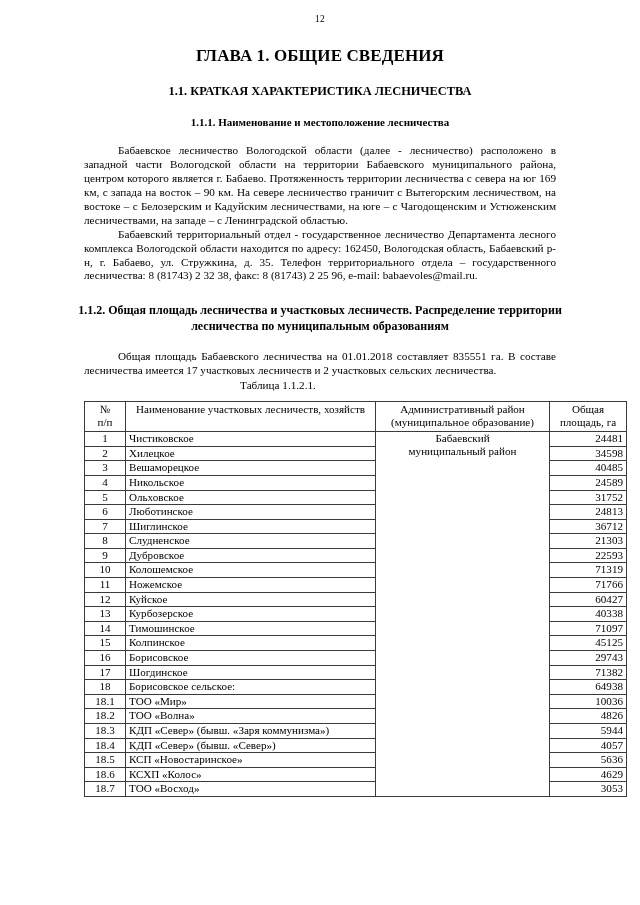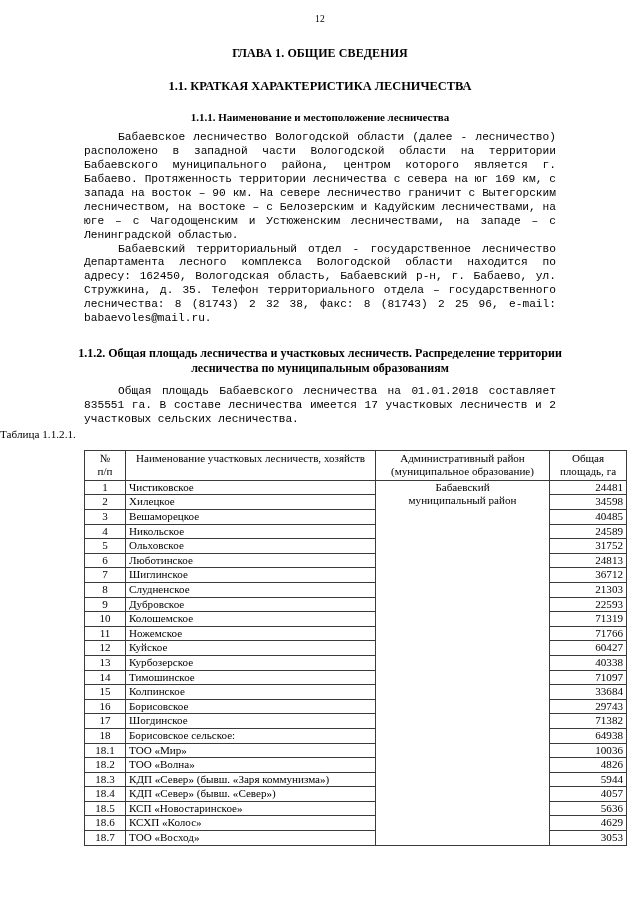--- a/index.html
+++ b/index.html
@@ -25,21 +25,21 @@
   }
   .page-number {
     text-align: center;
     font-size: 9.5px;
     margin-top: 14px;
     letter-spacing: .2px;
   }
   .chapter-title {
     text-align: center;
     font-weight: bold;
-    font-size: 12px;
+    font-size: 17px;
     margin-top: 22px;
     letter-spacing: .1px;
   }
   .section-title {
     text-align: center;
     font-weight: bold;
     font-size: 12.4px;
     margin-top: 18px;
   }
   .subsection-title {
@@ -50,37 +50,36 @@
   }
   .subsection-title-block {
     font-weight: bold;
     font-size: 12px;
     margin-top: 20px;
     text-align: center;
     padding: 0 62px;
     line-height: 1.28;
   }
   .body-block {
-    margin-top: 8px;
+    margin-top: 16px;
     padding: 0 84px 0 84px;
-    font-family: Liberation Mono, monospace;
   }
   p.para {
     margin: 0;
     text-align: justify;
     text-indent: 34px;
     line-height: 1.245;
     font-size: 11.2px;
     hyphens: manual;
   }
   p.para + p.para {
     margin-top: 0;
   }
   .tbl-number {
-    text-align: left;
+    text-align: center;
     font-size: 11.2px;
     margin-top: 1px;
     padding-right: 84px;
   }
   .tbl-caption {
     text-align: center;
     font-size: 11.2px;
     margin-top: 2px;
     padding-right: 56px;
   }
@@ -226,21 +225,21 @@
           <td class="c-area">40338</td>
         </tr>
         <tr class="row-h">
           <td class="c-num">14</td>
           <td class="c-name">Тимошинское</td>
           <td class="c-area">71097</td>
         </tr>
         <tr class="row-h">
           <td class="c-num">15</td>
           <td class="c-name">Колпинское</td>
-          <td class="c-area">33684</td>
+          <td class="c-area">45125</td>
         </tr>
         <tr class="row-h">
           <td class="c-num">16</td>
           <td class="c-name">Борисовское</td>
           <td class="c-area">29743</td>
         </tr>
         <tr class="row-h">
           <td class="c-num">17</td>
           <td class="c-name">Шогдинское</td>
           <td class="c-area">71382</td>

